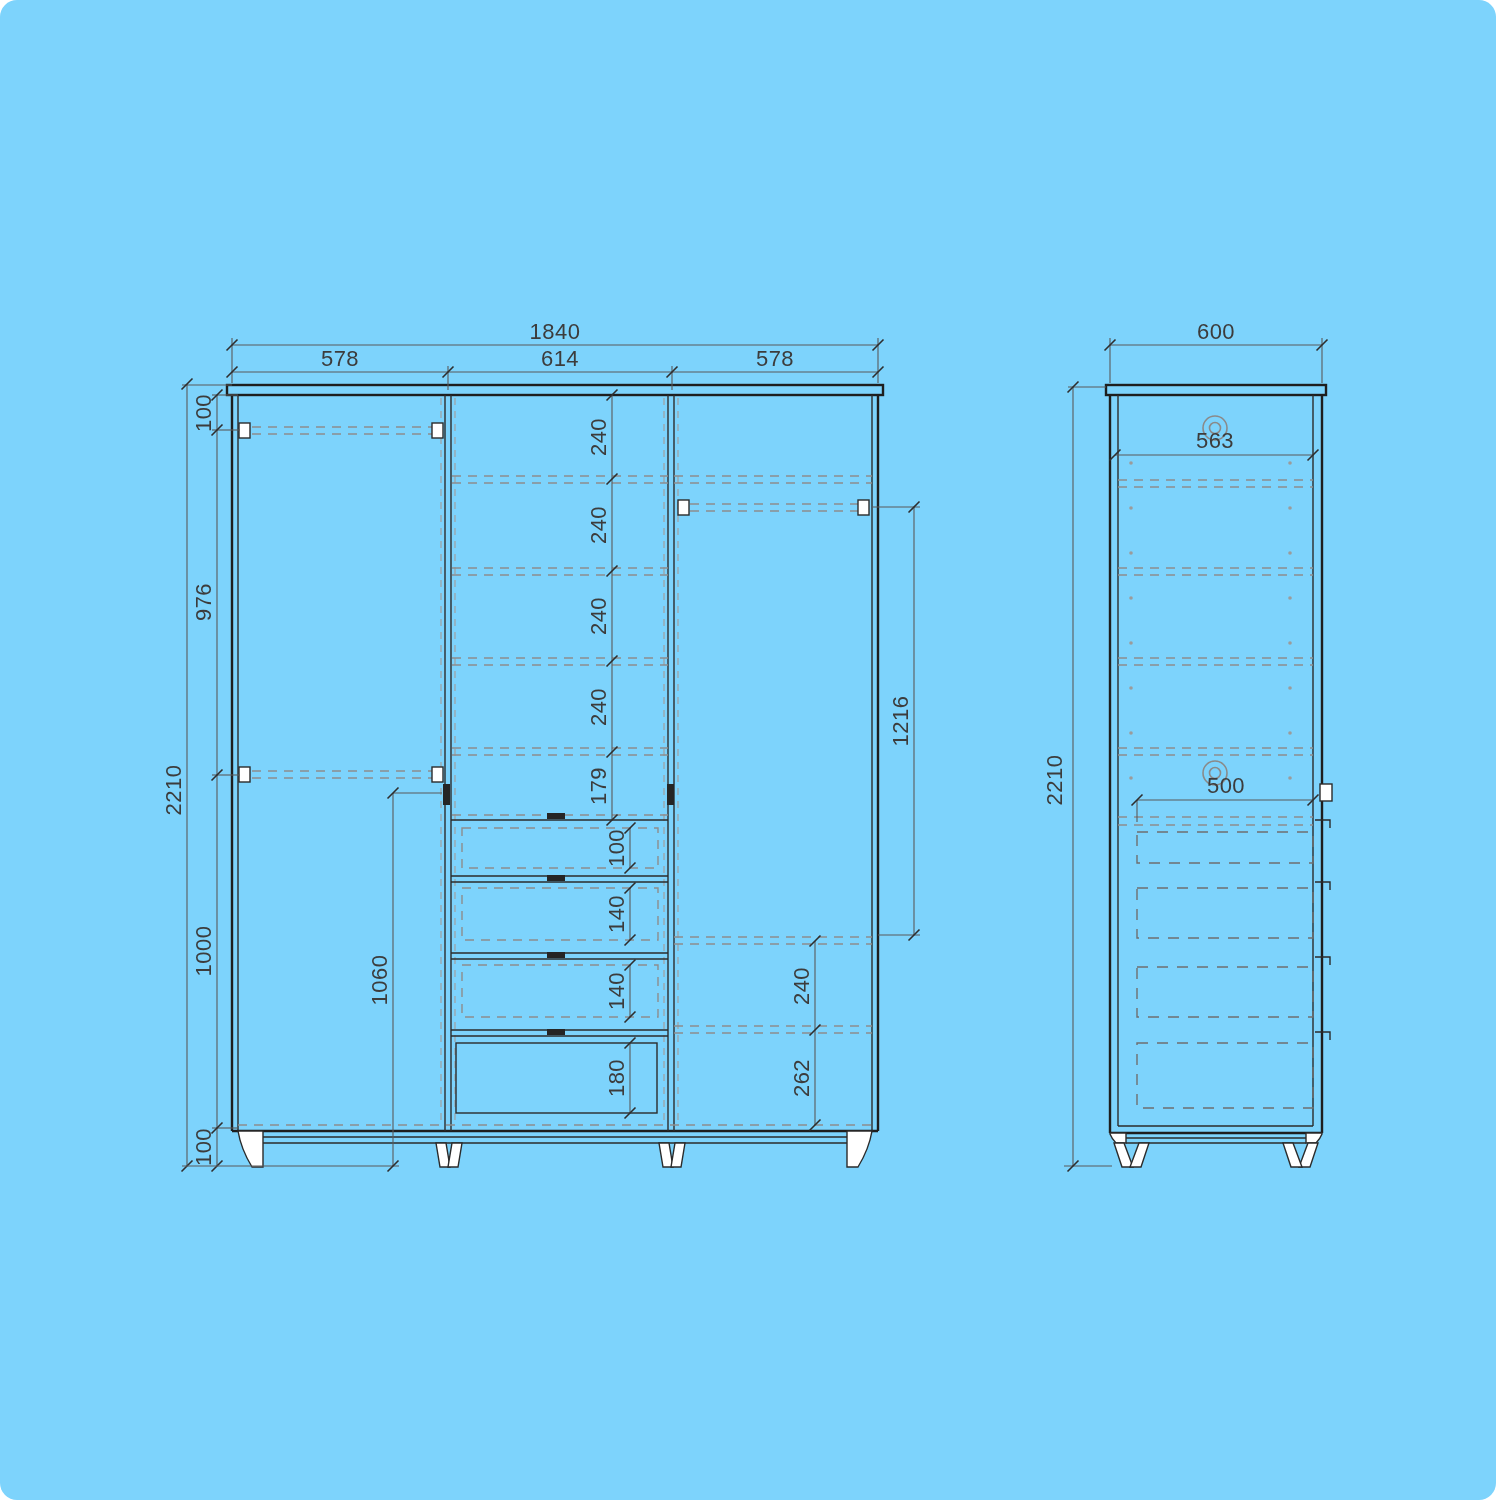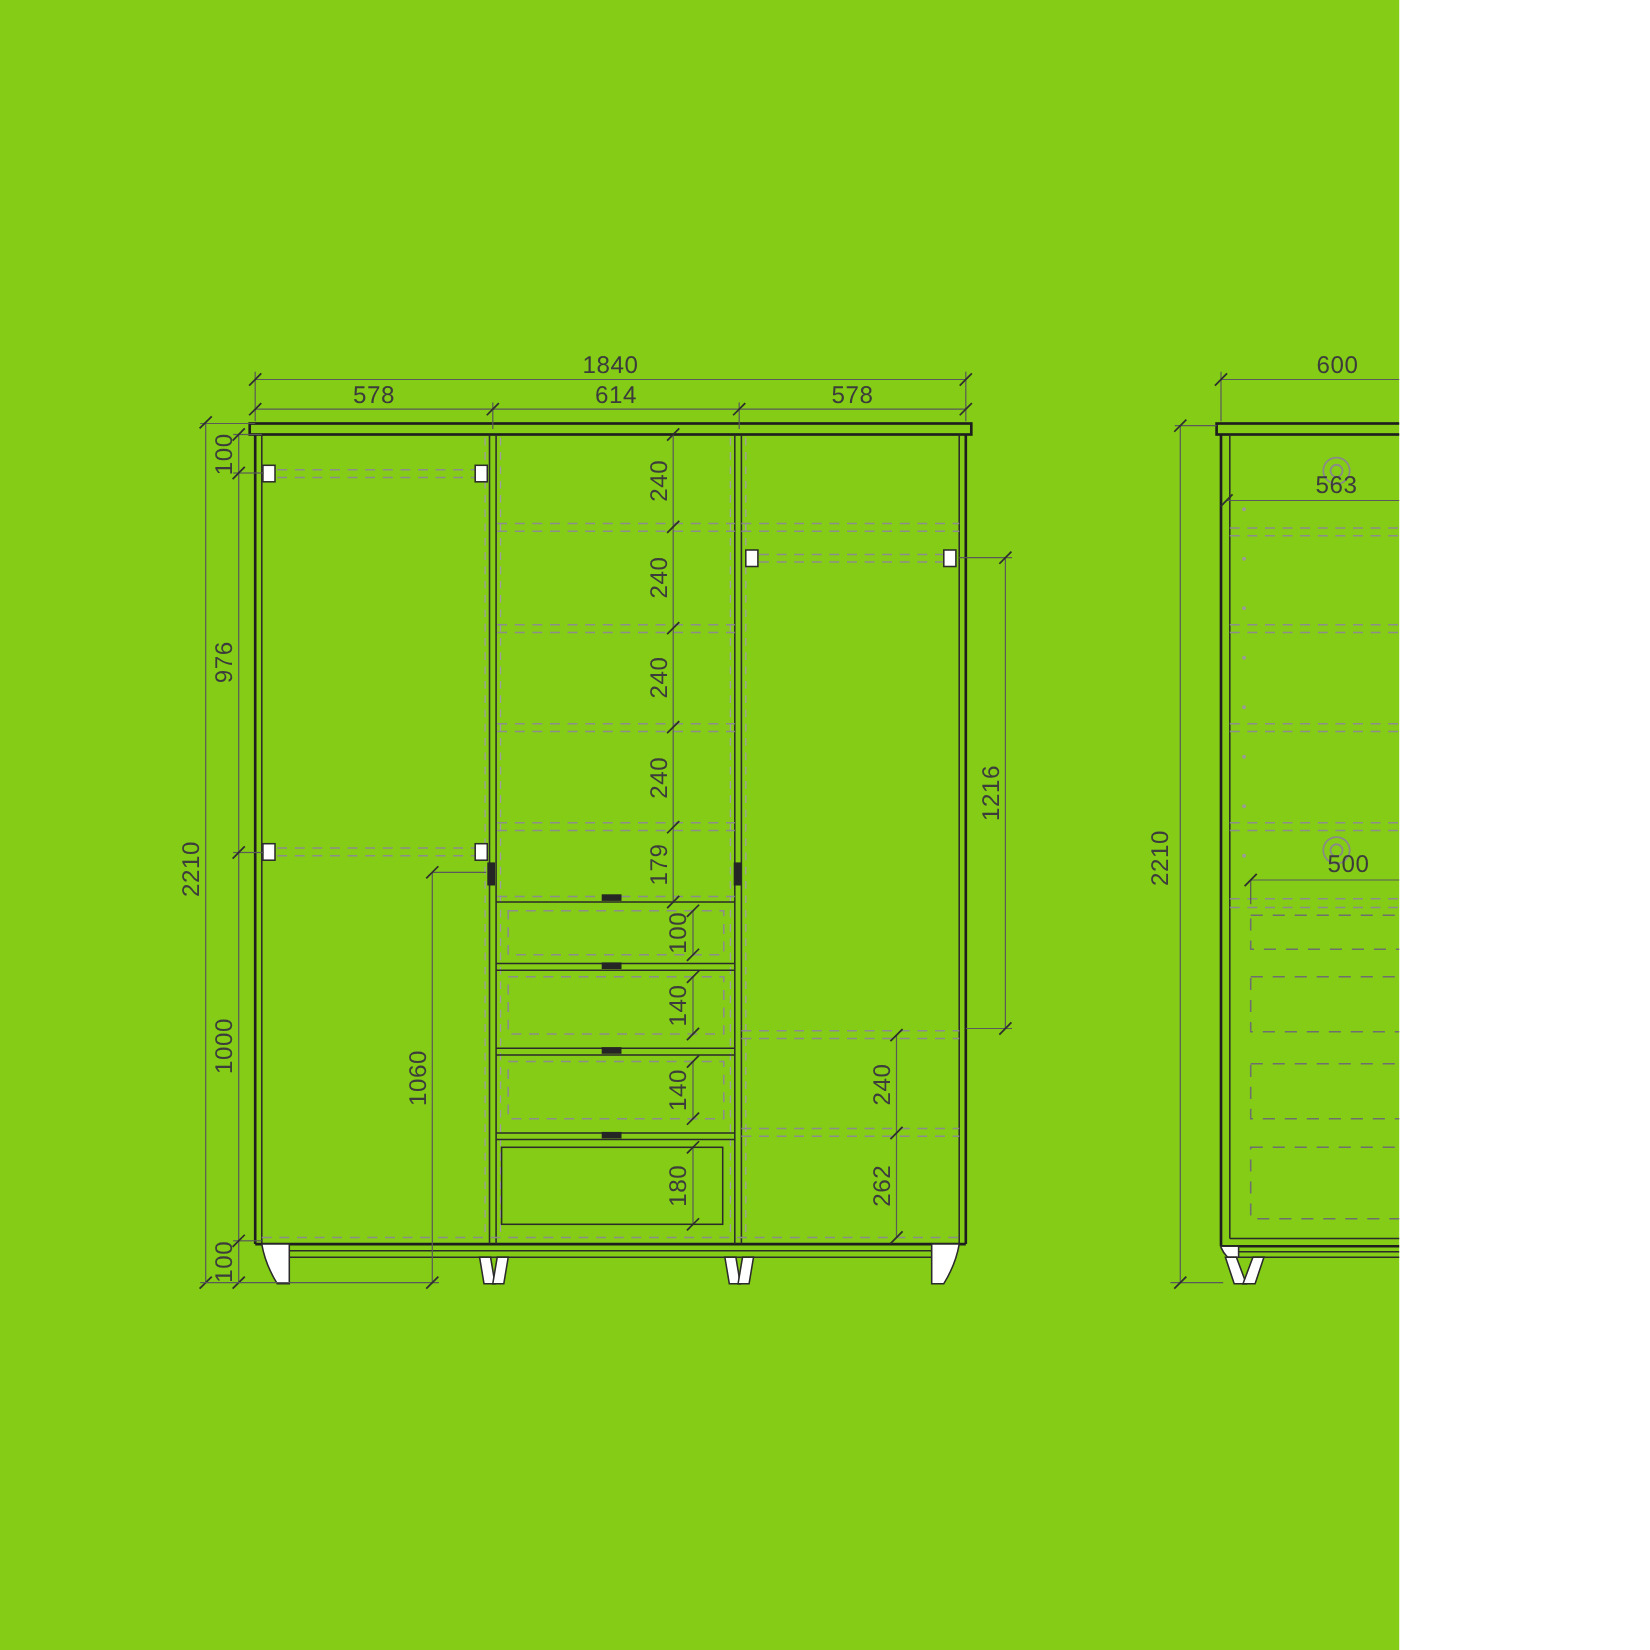--- a/index.html
+++ b/index.html
@@ -1,16 +1,16 @@
 <!DOCTYPE html>
 <html><head>
 <meta charset="utf-8">
 <style>
   html,body{margin:0;padding:0;background:#ffffff;}
-  .page{width:1272px;height:1500px;background:#84cc16;position:relative;overflow:hidden;}
+  .page{width:1496px;height:1500px;background:#7dd3fc;position:relative;overflow:hidden;border-radius:17px;}
   svg{display:block;}
   svg text{font-family:"Liberation Sans",sans-serif;font-size:22px;fill:#3c3c3c;letter-spacing:.5px;}
   .s2{stroke:#1e1e1e;stroke-width:2.4;fill:none;stroke-linecap:butt;}
   .s1{stroke:#2b2b2b;stroke-width:1.4;fill:none;}
   .s1f{stroke:#2b2b2b;stroke-width:1.4;fill:#ffffff;}
   .dash{stroke:#8d8d8d;stroke-width:1.4;fill:none;stroke-dasharray:9 7;}
   .dashl{stroke:#a0a0a0;stroke-width:1.2;fill:none;stroke-dasharray:7 6;}
   .dashd{stroke:#6f6f6f;stroke-width:1.4;fill:none;stroke-dasharray:11 9;}
   .dim{stroke:#5a5a5a;stroke-width:1.1;fill:none;}
   .tick{stroke:#2e2e2e;stroke-width:1.6;}

